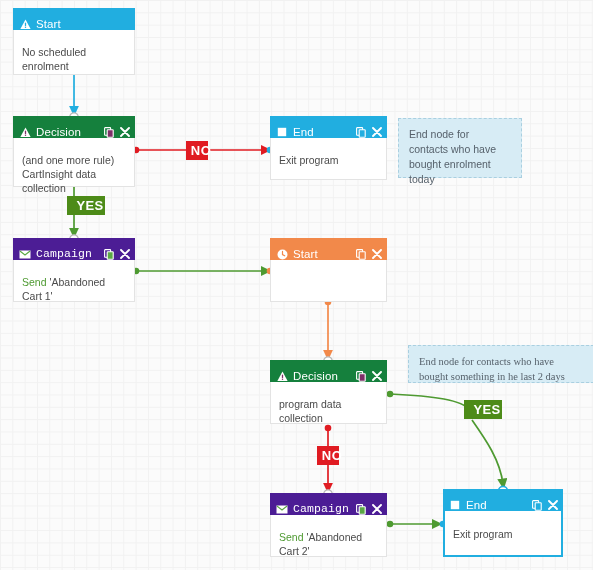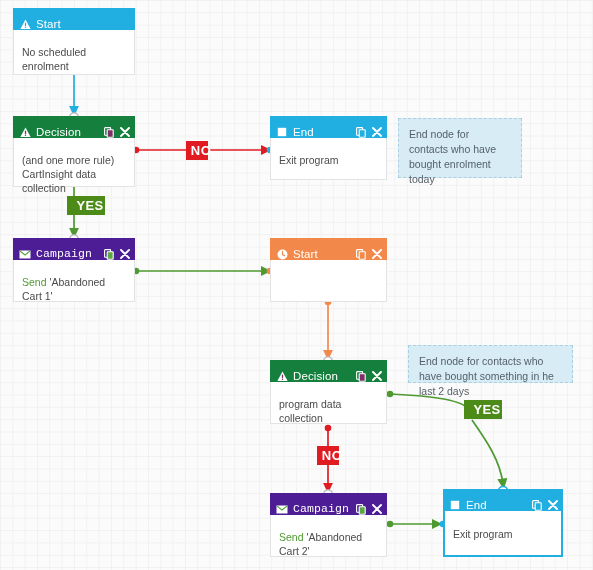--- a/index.html
+++ b/index.html
@@ -332,21 +332,21 @@
         </span>
         <span class="act-icon">
           <svg width="10" height="10" viewBox="0 0 10 10">
               <path d="M1 1 L9 9 M9 1 L1 9" stroke="#ffffff" stroke-width="1.9" stroke-linecap="round"></path>
             </svg>
         </span>
       </span>
     </div>
   </div>
 
-  <div class="note" style="left:408px; top:345px; width:165px; height:38px;">
+  <div class="note" style="left:408px; top:345px; width:186px; height:38px;font-family:Liberation Serif, serif;">
     <span>End node for contacts who have bought something in he last 2 days</span>
   </div>
 
   <div class="node" style="left:270px; top:361px; width:117px; height:63px;">
     <div class="node-header hdr-decision">
       <span class="hdr-icon">
         <svg width="11" height="11" viewBox="0 0 12 12">
             <path d="M6 0.6 L11.6 10.8 L0.4 10.8 Z" fill="#ffffff"></path>
             <rect x="5.3" y="4" width="1.4" height="3.6" fill="#7d2f68"></rect>
             <rect x="5.3" y="8.3" width="1.4" height="1.4" fill="#7d2f68"></rect>

